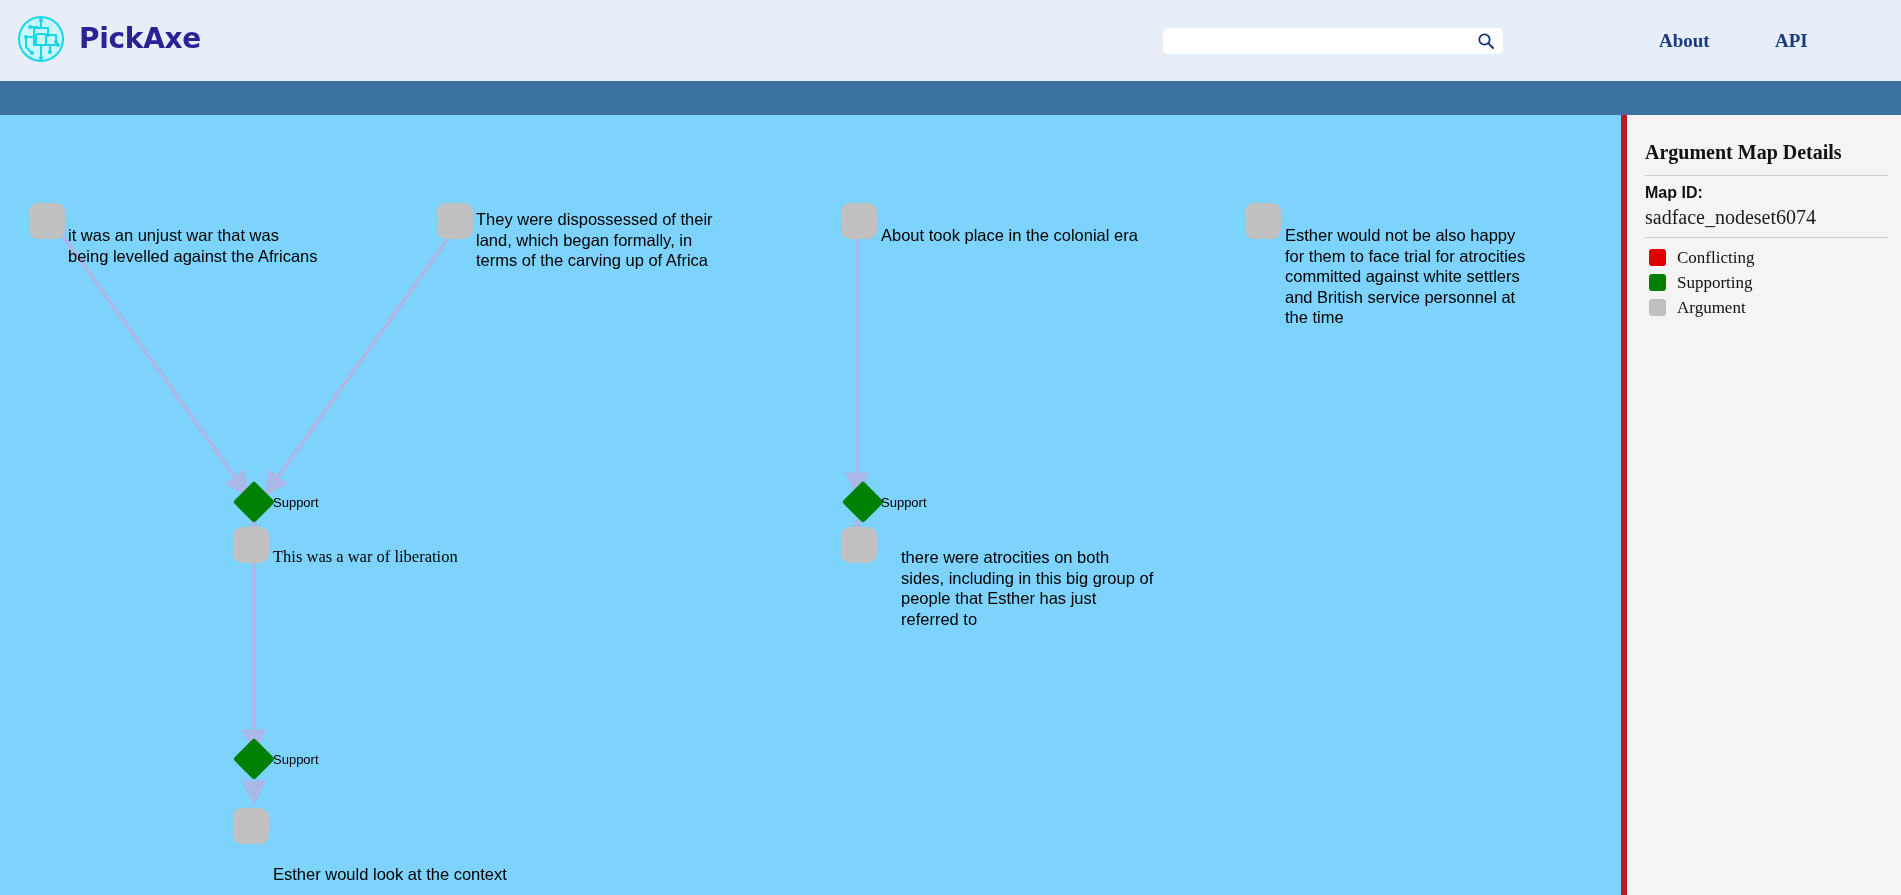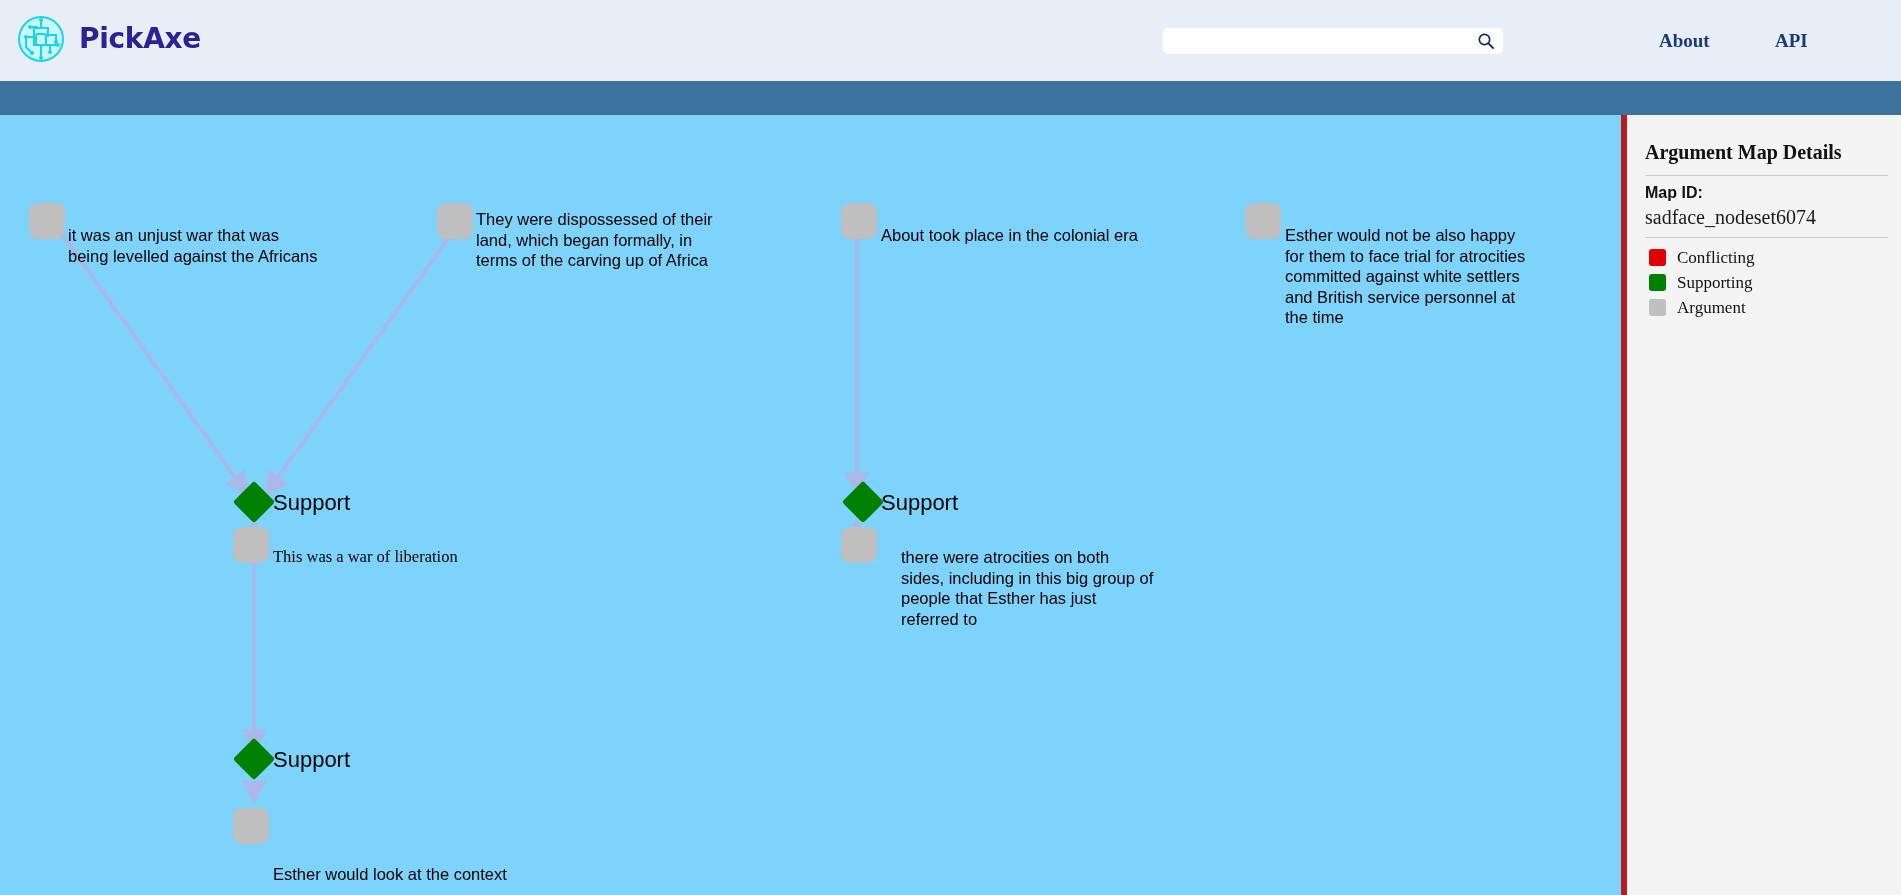--- a/index.html
+++ b/index.html
@@ -89,21 +89,21 @@
     position: absolute;
     font-family: "Liberation Sans", sans-serif;
     font-size: 16.5px;
     line-height: 20.5px;
     color: #000000;
     white-space: pre-line;
   }
   .edge-label {
     position: absolute;
     font-family: "Liberation Sans", sans-serif;
-    font-size: 22px;
+    font-size: 13px;
     line-height: 20px;
     color: #000000;
     white-space: nowrap;
   }
 
   
   #sidebar {
     position: absolute; left: 1621px; top: 115px;
     width: 280px; height: 780px;
     background: #f4f4f4;

